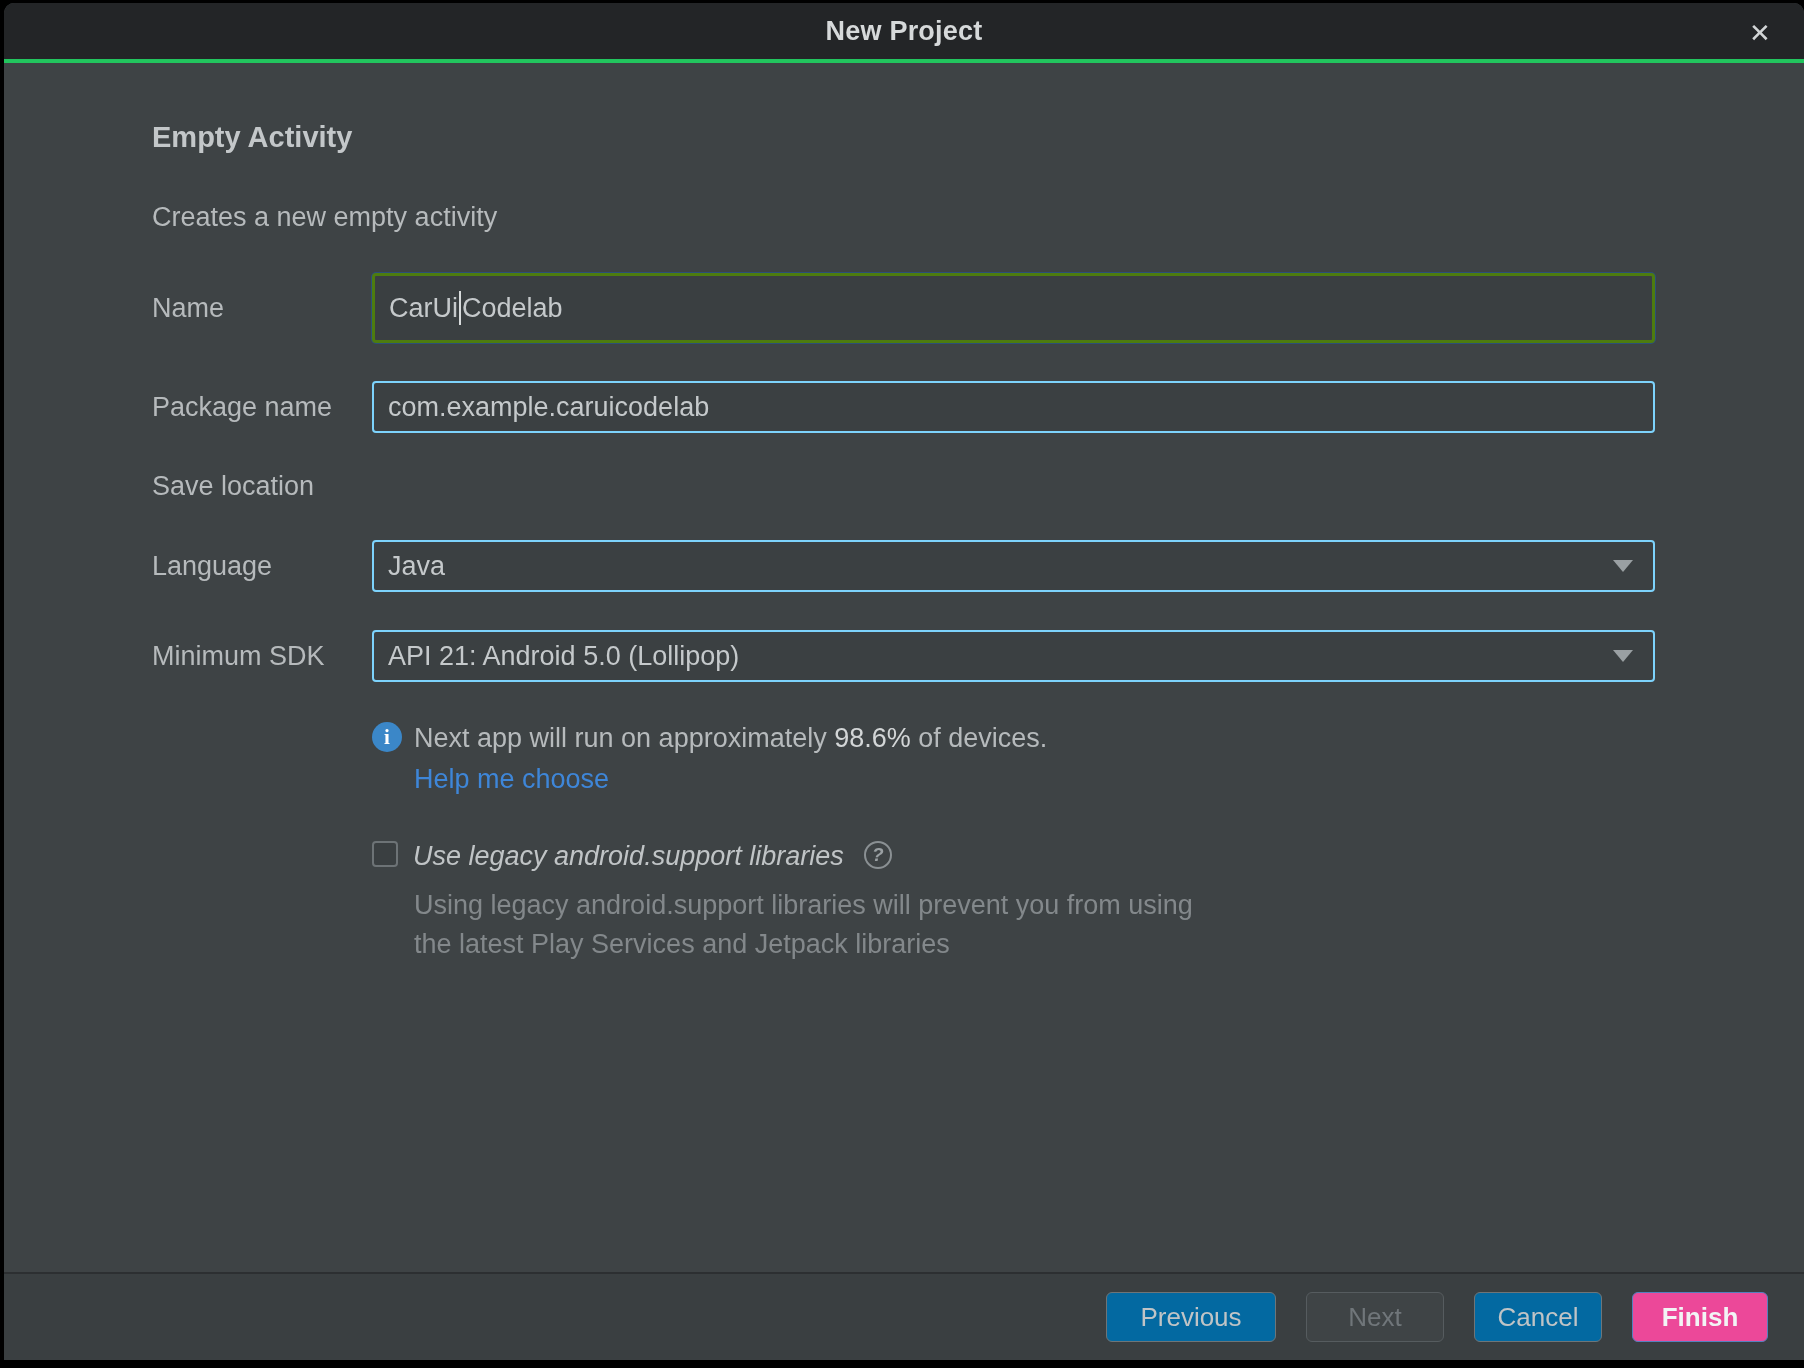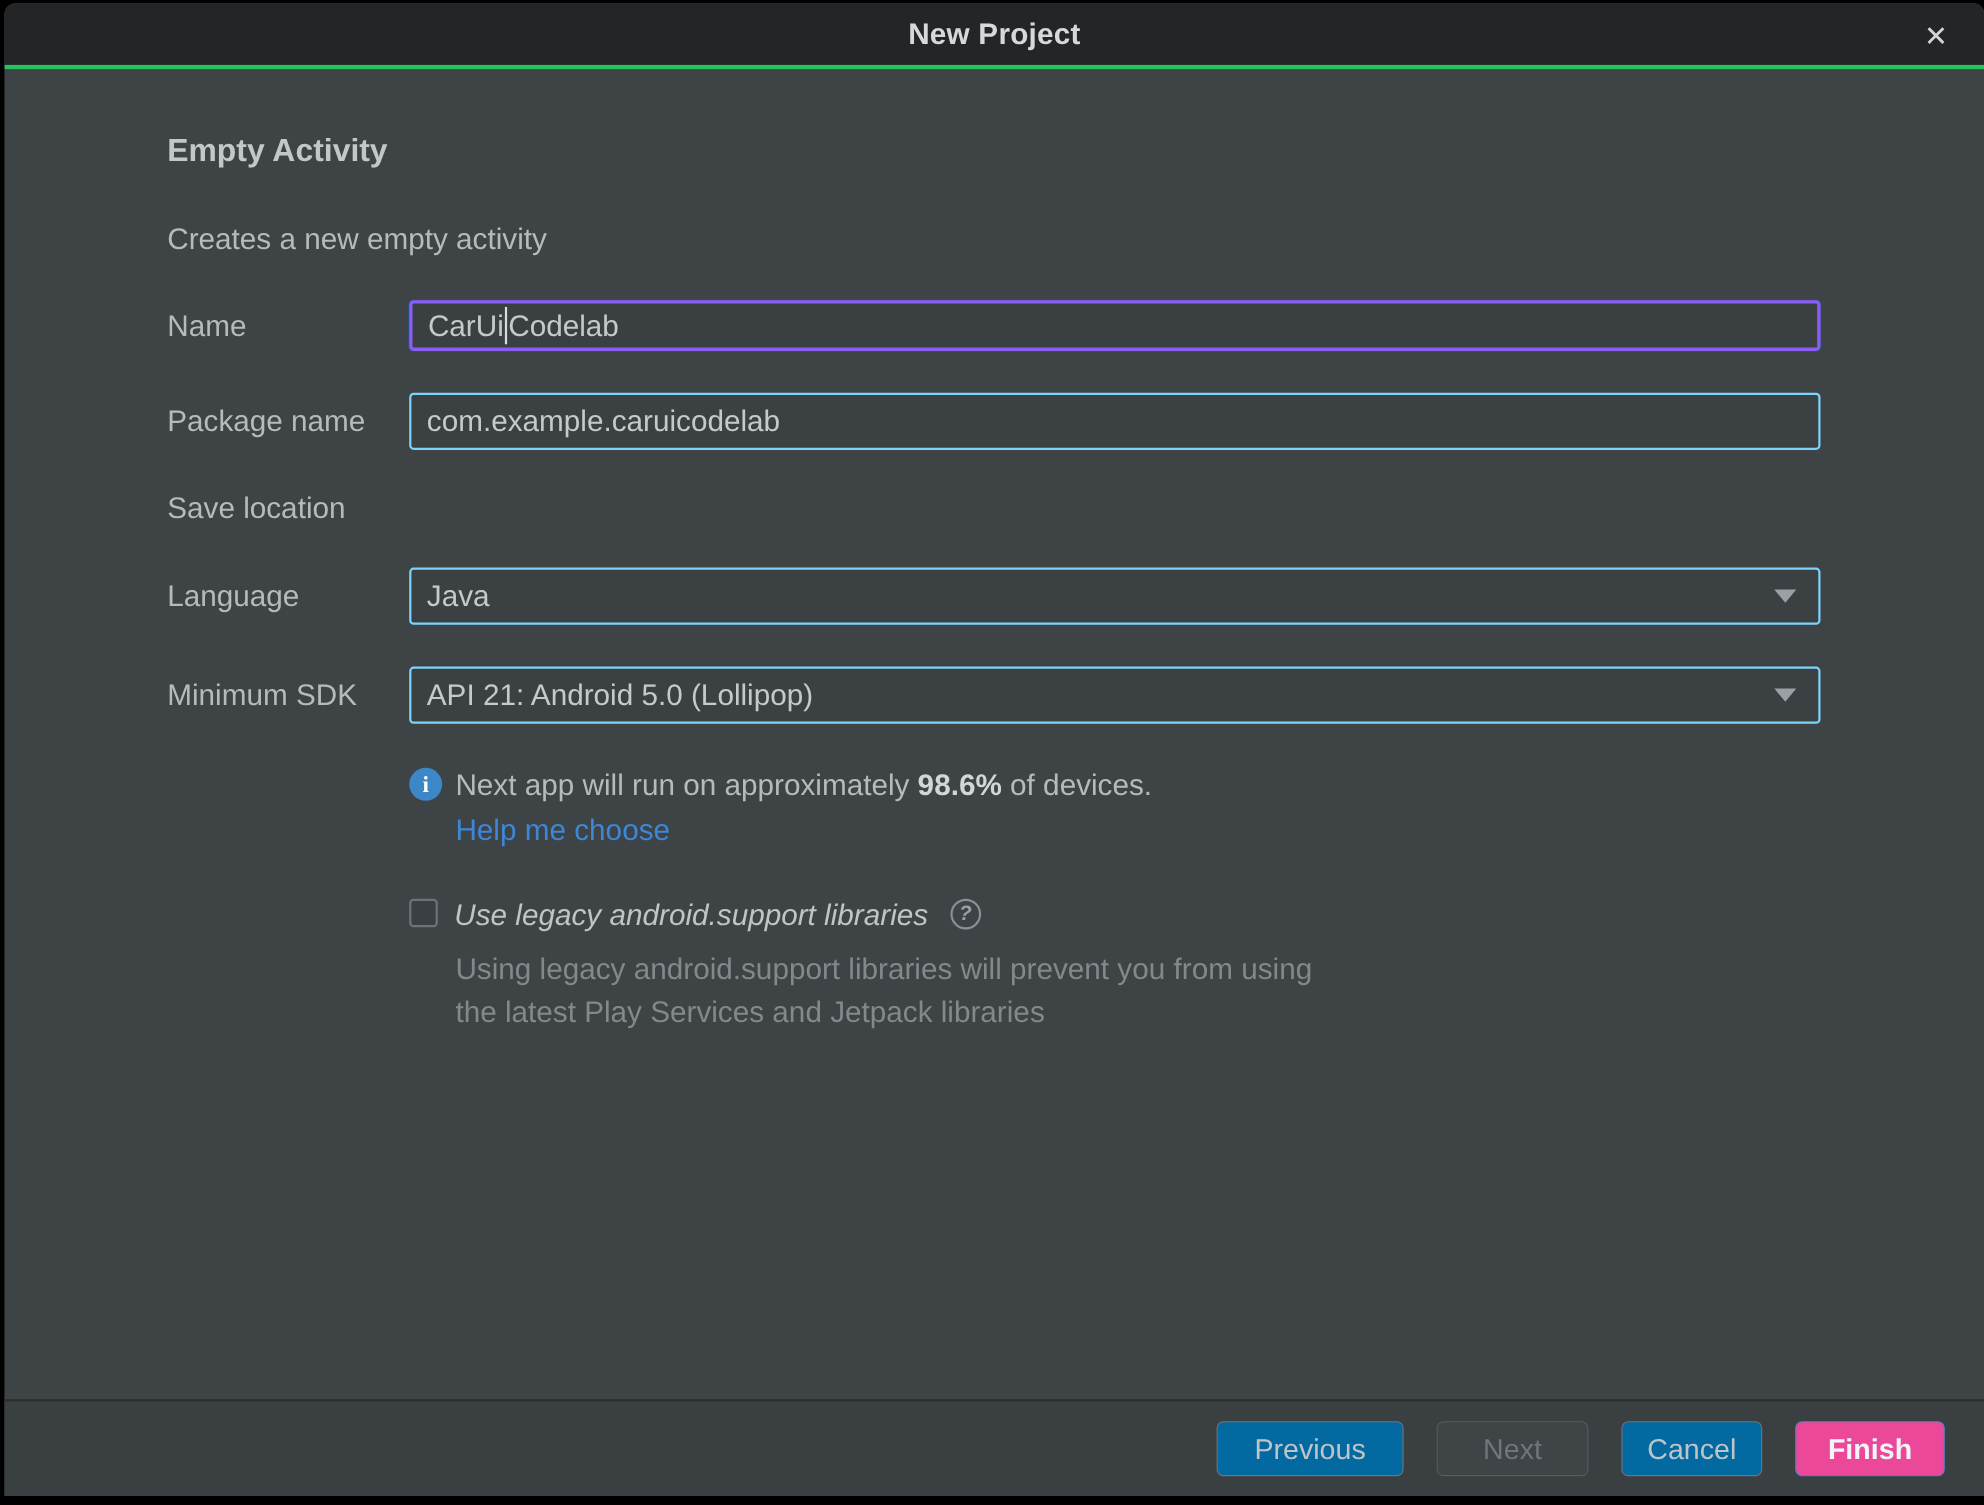--- a/index.html
+++ b/index.html
@@ -43,23 +43,23 @@
   .form-row { display: flex; align-items: center; margin-bottom: 38px; }
   .form-label { width: 220px; flex: 0 0 220px; font-size: 27px; color: #b6babc; }
   .field {
     flex: 1; height: 52px; display: flex; align-items: center;
     background: #3b4042;
     border: 2px solid #7dd3fc; border-radius: 4px;
     padding: 0 14px; font-size: 27px; color: #c5c9cb;
     position: relative;
   }
   .field.focused {
-    height: 46px;
+    height: 70px;
     background: #3a3f41;
-    border: 3px solid #8b5cf6;
+    border: 3px solid #4d7c0f;
     box-shadow: 0 0 0 1px #2c4f78;
   }
   .caret {
     display: inline-block; width: 2px; height: 34px;
     background: #d8dbdc; margin: 0 1px; vertical-align: middle;
   }
   .field .trailing { margin-left: auto; display: flex; align-items: center; }
 
   .folder-icon { width: 30px; height: 24px; position: relative; cursor: pointer; }
   .folder-icon svg { display: block; }
@@ -74,21 +74,21 @@
   
   .sdk-info { margin: 33px 0 0 368px; display: flex; align-items: flex-start; }
   .info-icon {
     width: 30px; height: 30px; border-radius: 50%;
     background: #3b87c8; color: #fff;
     font-size: 21px; font-weight: bold; font-family: "Liberation Serif", serif;
     display: flex; align-items: center; justify-content: center;
     margin: 2px 12px 0 0; flex: 0 0 30px;
   }
   .sdk-text { font-size: 27px; color: #b6babc; line-height: 1.35; }
-  .sdk-text .pct { font-weight: bold; color: #d3d6d7; }
+  .sdk-text .pct { font-weight: normal; color: #d3d6d7; }
   .help-link {
     margin: 8px 0 0 410px;
     font-size: 27px; color: #3e86d8; cursor: pointer; width: fit-content;
   }
 
   
   .legacy-row { margin: 46px 0 0 368px; display: flex; align-items: flex-start; font-style: italic; }
   .checkbox {
     width: 26px; height: 26px; border: 2px solid #6d7376; border-radius: 4px;
     background: #3a3f41; cursor: pointer; flex: 0 0 26px;

